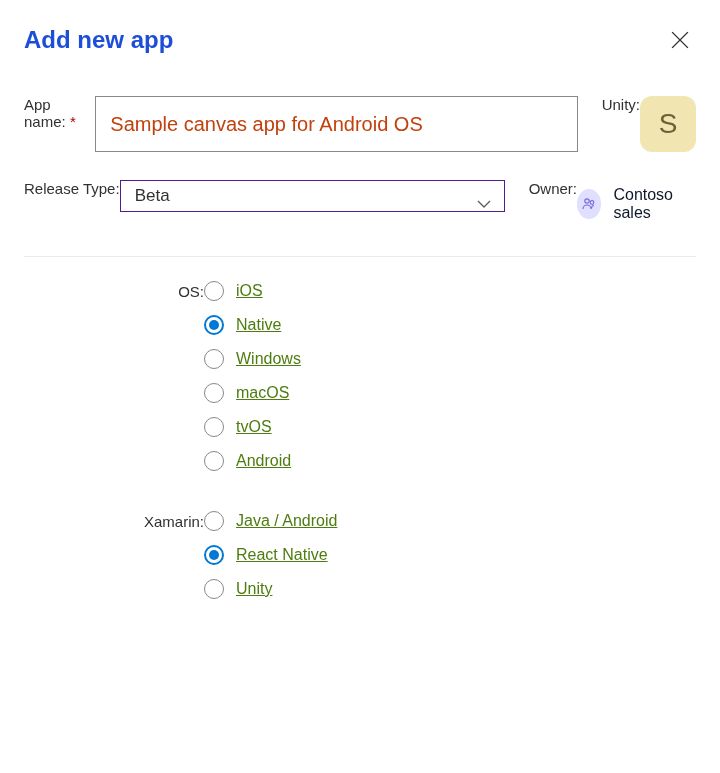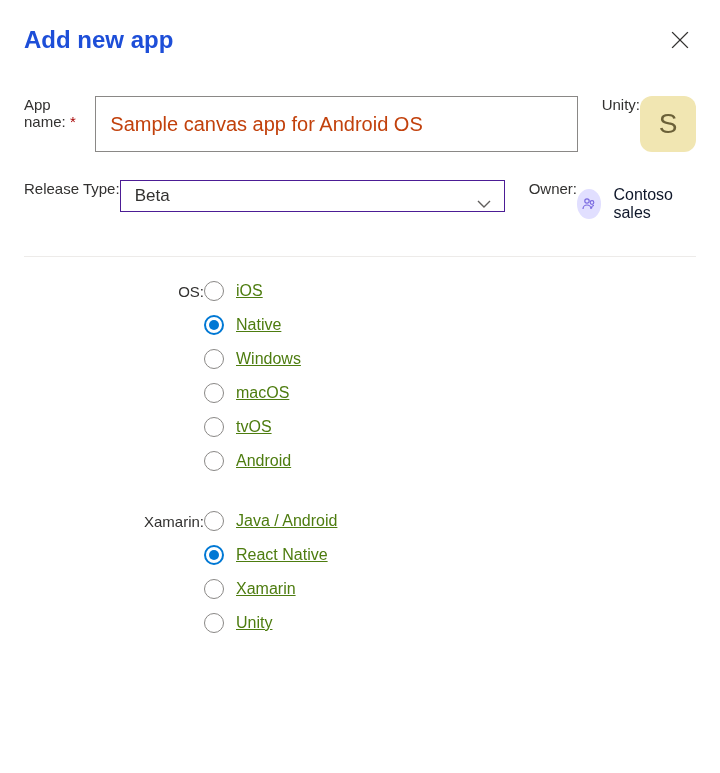--- a/index.html
+++ b/index.html
@@ -275,20 +275,16 @@
         <span class="radio-label">Java / Android</span>
       </div>
       <div class="radio-item">
         <div class="radio-circle selected">
           <div class="radio-dot"></div>
         </div>
         <span class="radio-label">React Native</span>
       </div>
       <div class="radio-item">
         <div class="radio-circle"></div>
-        <span class="radio-label">Xamarin</span>
-      </div>
-      <div class="radio-item">
-        <div class="radio-circle"></div>
         <span class="radio-label">Unity</span>
       </div>
     </div>
 </div>
 
 </body></html>

